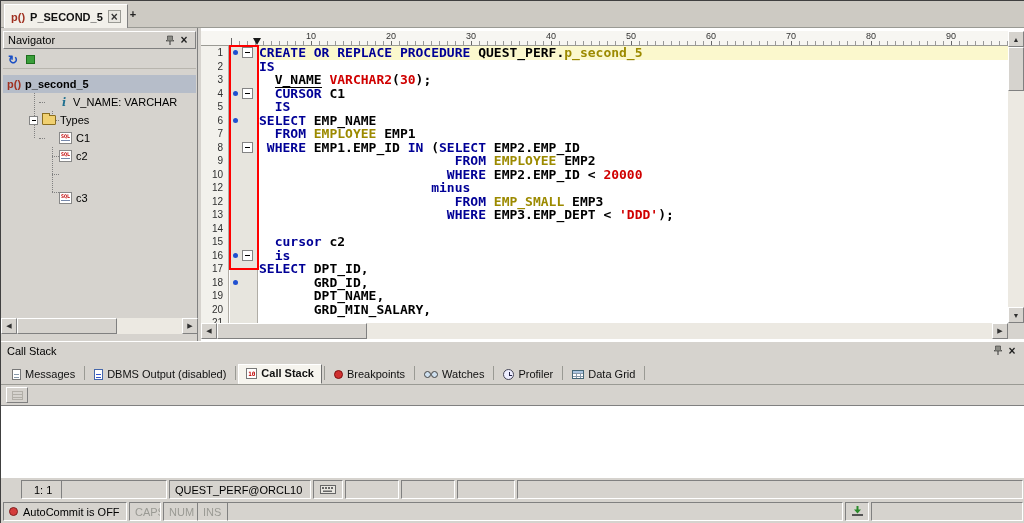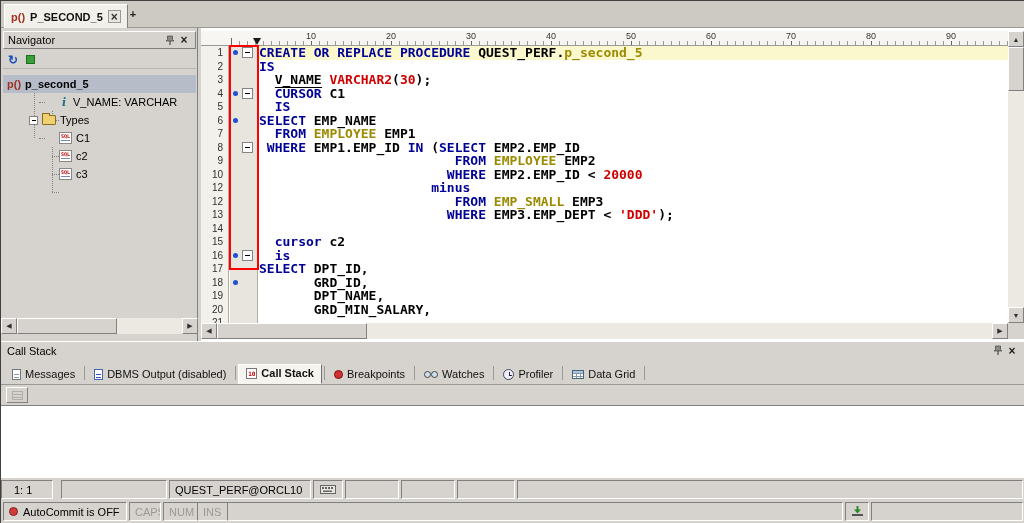--- a/index.html
+++ b/index.html
@@ -175,21 +175,21 @@
         <span class="tlabel">Types</span>
       </div>
       <div class="trow" style="padding-left:56px;">
         <span class="sql-icon"></span>
         <span class="tlabel">C1</span>
       </div>
       <div class="trow" style="padding-left:56px;">
         <span class="sql-icon"></span>
         <span class="tlabel">c2</span>
       </div>
-      <div class="trow" style="padding-left:56px;">
+      <div class="trow" style="padding-left:56px;margin-top:24px;">
         <span class="sql-icon"></span>
         <span class="tlabel">c3</span>
       </div>
     </div>
     <div class="nav-hscroll">
       <div class="sb-btn" style="left:0; top:0;">◀</div>
       <div class="sb-thumb" style="left:16px; top:0; width:100px; height:16px;"></div>
       <div class="sb-btn" style="left:181px; top:0;">▶</div>
     </div>
   </div>
@@ -354,21 +354,21 @@
     </div>
 
   <div id="cs-toolbar">
     <div class="mini-btn">
       <span class="mini-grid-icon"></span>
     </div>
   </div>
   <div id="cs-content"></div>
 
   <div id="statusbar">
-    <div class="cell" style="left:0; width:52px;padding-left:12px;">1:  1</div>
+    <div class="cell" style="left:20px; width:52px;padding-left:12px;">1:  1</div>
     <div class="cell" style="left:60px; width:106px;"></div>
     <div class="cell" style="left:168px; width:142px;">QUEST_PERF@ORCL10</div>
     <div class="cell" style="left:312px; width:30px; justify-content:center;">
       <span>
         <svg width="16" height="9" viewBox="0 0 16 9">
             <rect x="0.5" y="0.5" width="15" height="8" fill="#e8e6e0" stroke="#666"></rect>
             <rect x="2" y="2" width="2" height="2" fill="#666"></rect>
             <rect x="5" y="2" width="2" height="2" fill="#666"></rect>
             <rect x="8" y="2" width="2" height="2" fill="#666"></rect>
             <rect x="11" y="2" width="2" height="2" fill="#666"></rect>

